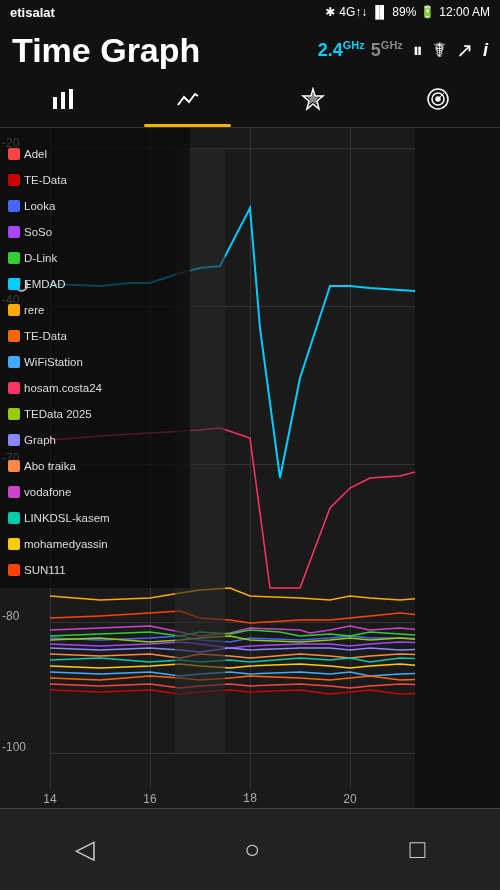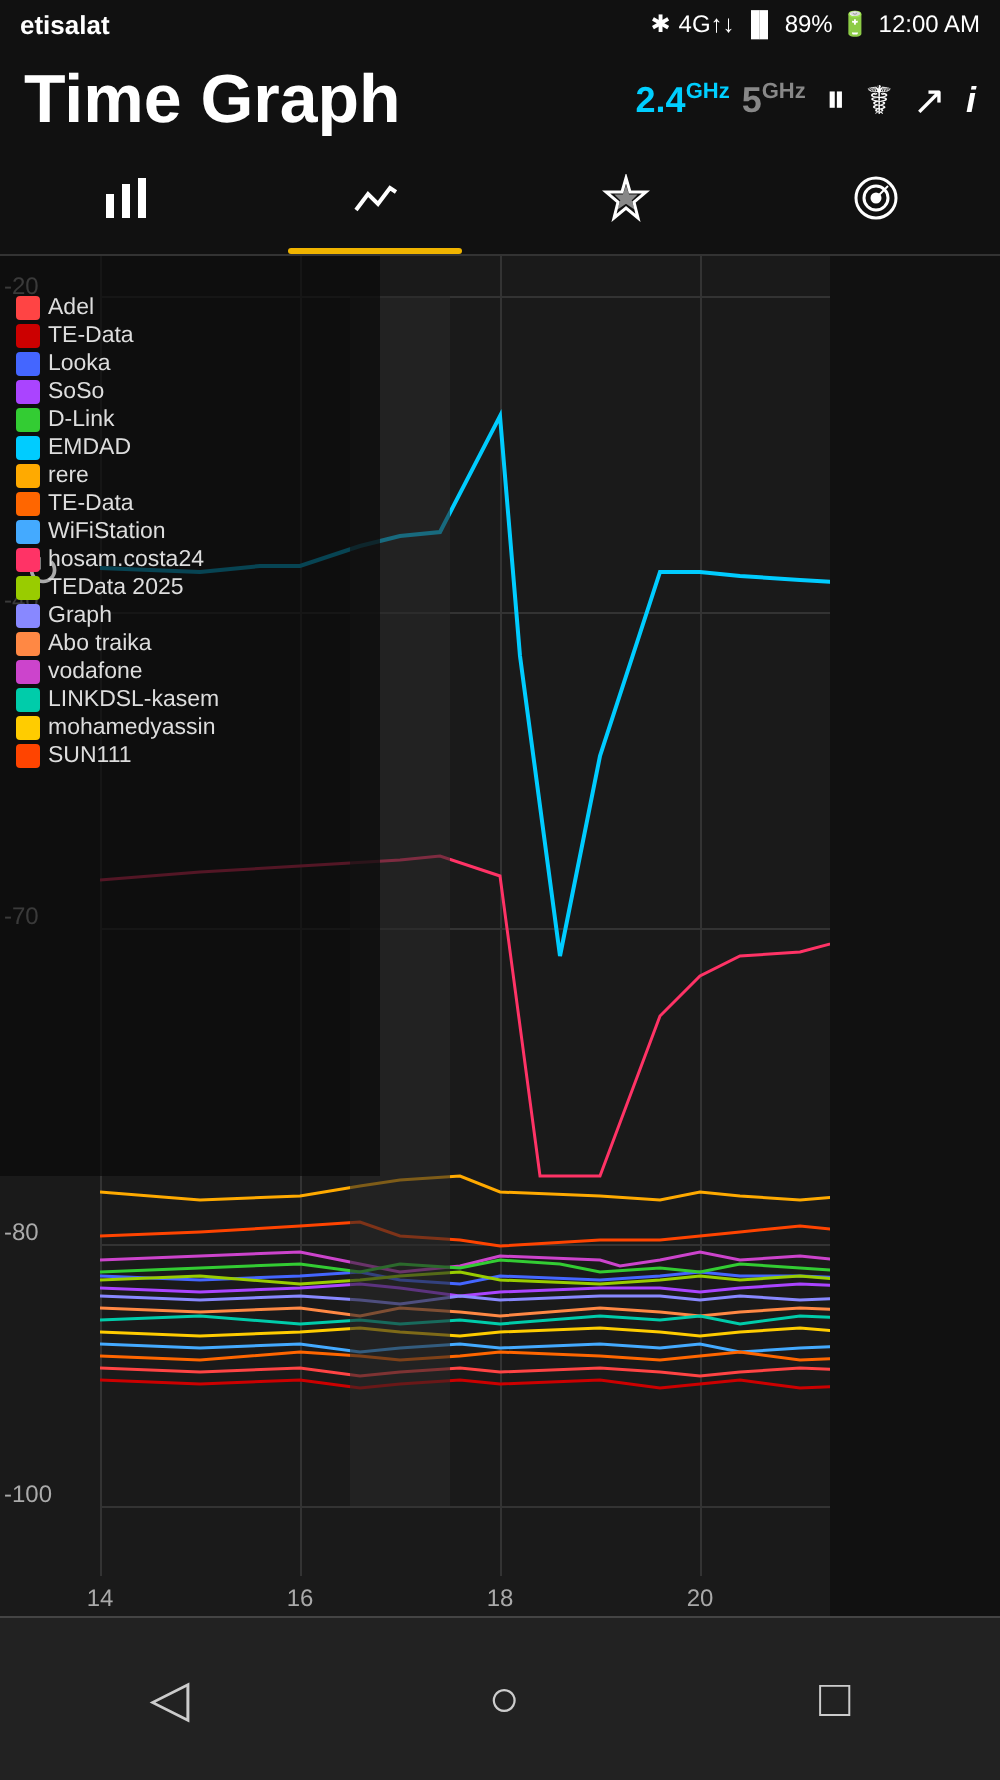--- a/index.html
+++ b/index.html
@@ -105,21 +105,21 @@
     }
 
     
     #legend {
       position: absolute;
       left: 8px;
       top: 20px;
       z-index: 10;
       display: flex;
       flex-direction: column;
-      gap: 2px;
+      gap: 14px;
     }
     .legend-item {
       display: flex;
       align-items: center;
       gap: 4px;
       font-size: 11.5px;
     }
     .legend-color {
       width: 12px;
       height: 12px;
@@ -284,21 +284,21 @@
   <div class="grid-h" style="top: 625px;"></div>
 
   <div class="grid-v" style="left: 50px;"></div>
   <div class="grid-v" style="left: 150px;"></div>
   <div class="grid-v" style="left: 250px;"></div>
   <div class="grid-v" style="left: 350px;"></div>
   <div class="grid-v" style="left: 450px;"></div>
 
   <span class="x-label" style="left: 50px;">14</span>
   <span class="x-label" style="left: 150px;">16</span>
-  <span class="x-label" style="left: 250px;">18</span>
+  <span class="x-label" style="left: 250px; font-family: Liberation Mono, monospace;">18</span>
   <span class="x-label" style="left: 350px;">20</span>
   <span class="x-label" style="left: 450px;">22</span>
 
   <div style="position:absolute;left:175px;top:20px;width:50px;height:605px;background:rgba(40,40,40,0.6);z-index:1;"></div>
 
   <div id="legend-bg"></div>
 
   <div id="refresh-icon">↻</div>
 
   <div id="legend">

